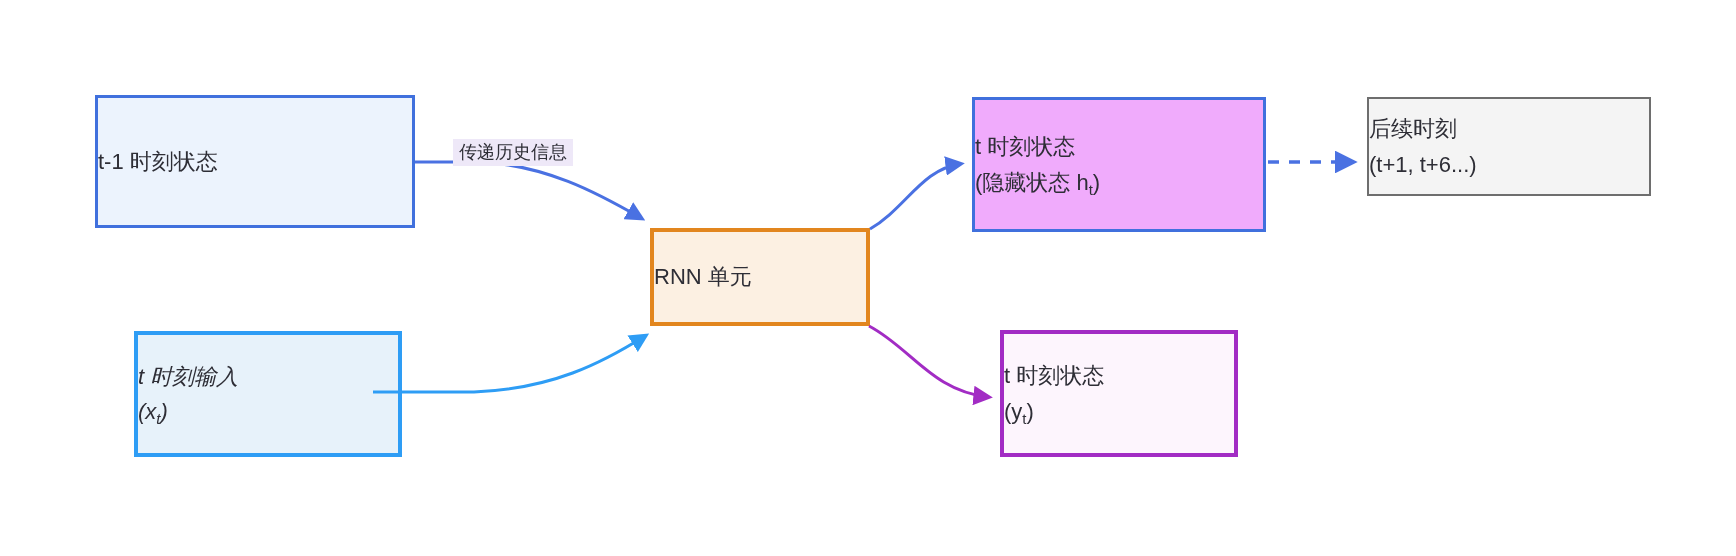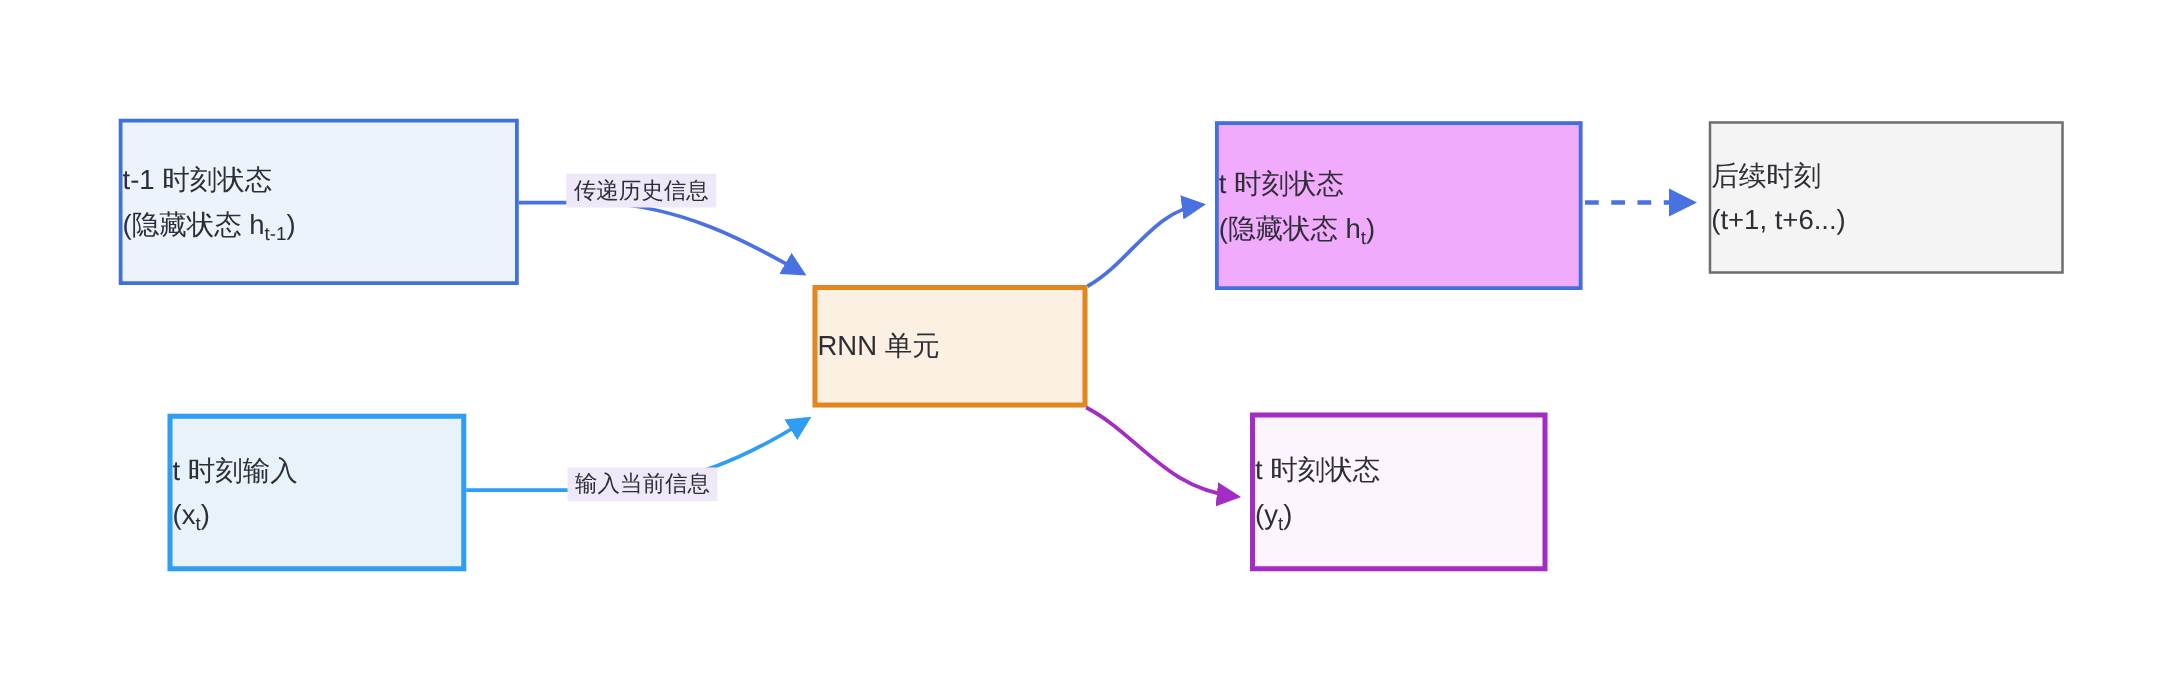--- a/index.html
+++ b/index.html
@@ -14,24 +14,24 @@
     position:absolute;
     box-sizing:border-box;
     display:flex; flex-direction:column;
     align-items:flex-start; justify-content:center;
     text-align:center;
     font-size:22px; line-height:1.6;
     color:#2e2e36;
     z-index:1;
   }
   .node-prev-state { left:95px;  top:95px;  width:320px; height:133px; border:3px solid #4070dd; background:#ecf3fd; }
-  .node-input      { left:134px; top:331px; width:239px; height:126px; border:4px solid #2e9df5; background:#e7f2fa; }
+  .node-input      { left:134px; top:331px; width:268px; height:126px; border:4px solid #2e9df5; background:#e7f2fa;font-style:italic; }
   .node-rnn        { left:650px; top:228px; width:220px; height:98px;  border:4px solid #e2861e; background:#fcf0e2; }
   .node-state      { left:972px; top:97px;  width:294px; height:135px; border:3px solid #4070dd; background:#f0abfc; }
-  .node-future     { left:1367px;top:97px;  width:284px; height:122px; border:2px solid #6e6e6e; background:#f4f4f4; }
+  .node-future     { left:1367px;top:97px;  width:284px; height:99px; border:2px solid #6e6e6e; background:#f4f4f4; }
   .node-output     { left:1000px;top:330px; width:238px; height:127px; border:4px solid #a22cc4; background:#fdf5fd; }
   .node sub { font-size:15px; line-height:0; }
   .edge-label {
     position:absolute;
     background:#eee8f8;
     color:#2e2e36;
     font-size:18px; line-height:1.25;
     padding:2px 6px;
     white-space:nowrap;
     z-index:3;
@@ -45,21 +45,20 @@
     pointer-events:none;
   }
 </style>
 </head>
 <body>
 
 <div class="canvas">
 
   <div class="node node-prev-state">
     <div class="node-line">t-1 时刻状态</div>
-    <div class="node-line"><span>(隐藏状态 h</span><sub>t-1</sub><span>)</span></div>
   </div>
 
   <div class="node node-input">
     <div class="node-line">t 时刻输入</div>
     <div class="node-line"><span>(x</span><sub>t</sub><span>)</span></div>
   </div>
 
   <div class="node node-rnn">
     <div class="node-line">RNN 单元</div>
   </div>
@@ -97,15 +96,14 @@
     <path d="M373,392 L474,392 C552,389 602,363 645,336" fill="none" stroke="#2e9df5" stroke-width="3" marker-end="url(#arrow-cyan)"></path>
 
     <path d="M870,229 C905,209 922,169 960,164" fill="none" stroke="#4a71e2" stroke-width="3" marker-end="url(#arrow-blue)"></path>
 
     <path d="M869,326 C911,348 932,391 988,397" fill="none" stroke="#a22cc4" stroke-width="3" marker-end="url(#arrow-purple)"></path>
 
     <path d="M1268,162 L1352,162" fill="none" stroke="#4a71e2" stroke-width="3.5" stroke-dasharray="11 10" marker-end="url(#arrow-blue)"></path>
   </svg>
 
   <div class="edge-label edge-label-history">传递历史信息</div>
-  <div class="edge-label edge-label-current">输入当前信息</div>
 
 </div>
 
 </body></html>

